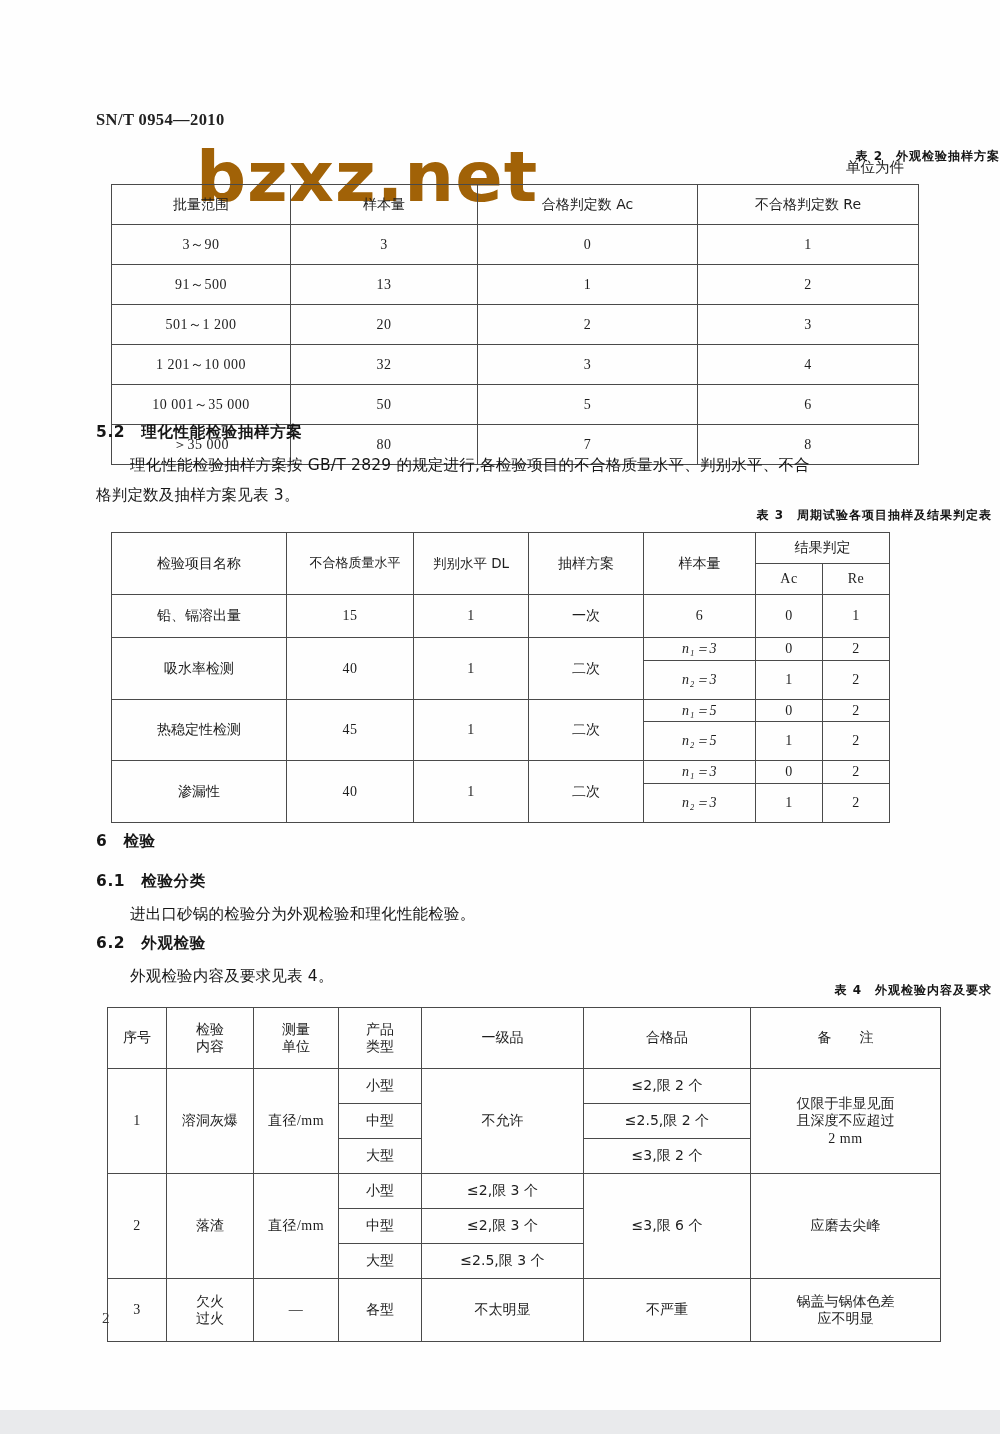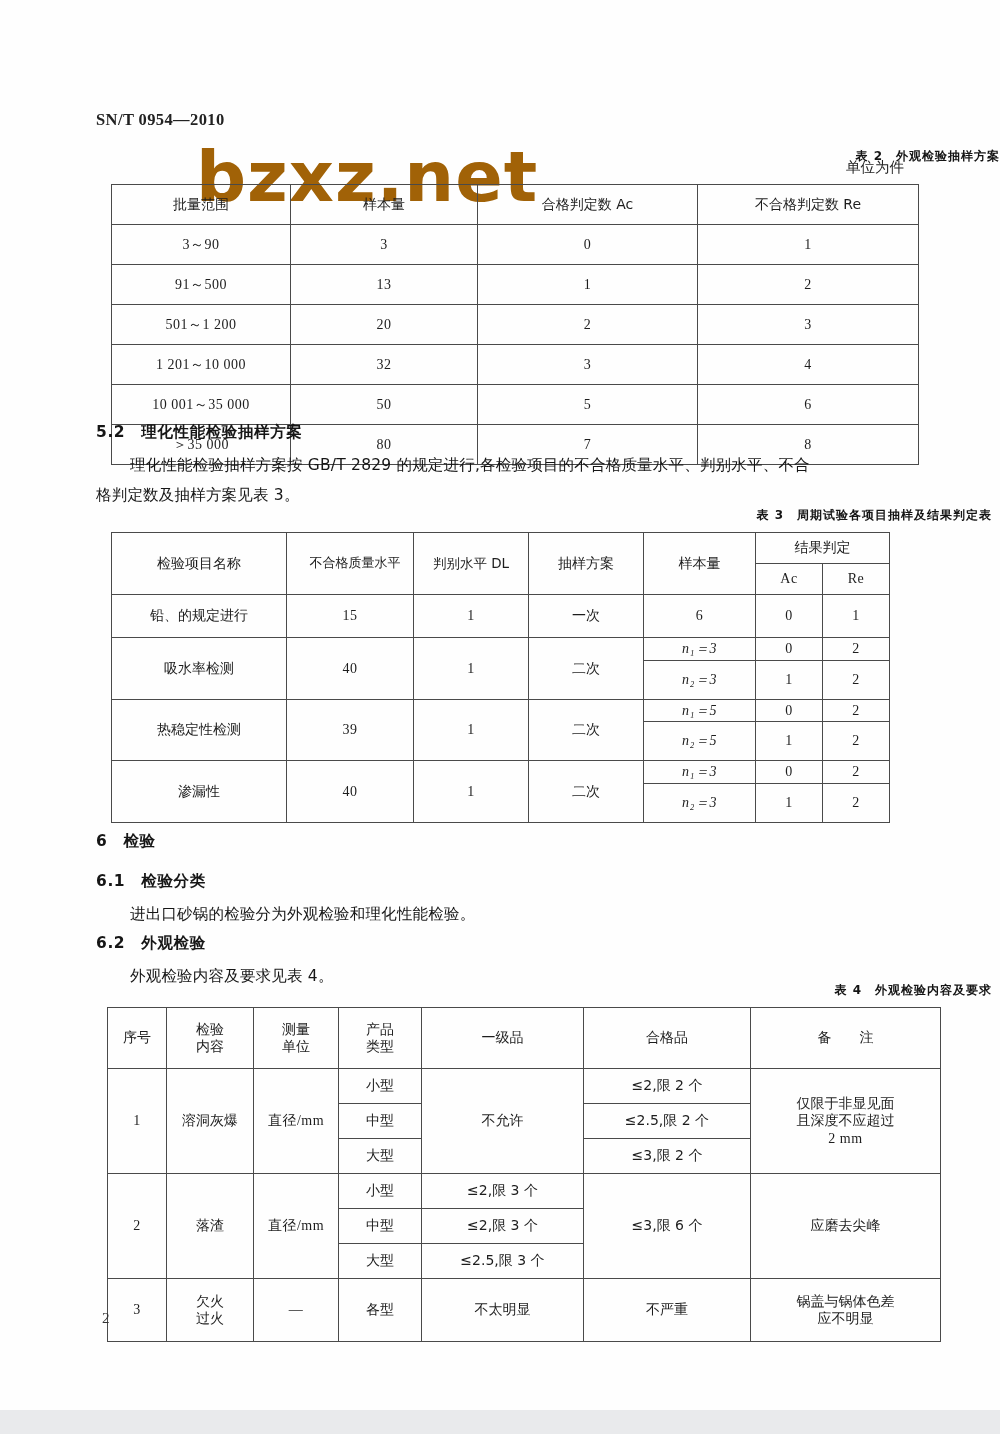--- a/index.html
+++ b/index.html
@@ -234,21 +234,21 @@
           <td class="c4 cn" rowspan="2">抽样方案</td>
           <td class="c5 cn" rowspan="2">样本量</td>
           <td class="cn h" colspan="2">结果判定</td>
         </tr>
         <tr>
           <td class="c6 num h">Ac</td>
           <td class="c7 num h">Re</td>
         </tr>
 
         <tr>
-          <td class="cn" style="height:38px;">铅、的规定进行</td>
+          <td class="cn" style="height:38px;">铅、镉溶出量</td>
           <td class="num">15</td>
           <td class="num">1</td>
           <td class="cn">一次</td>
           <td class="num">6</td>
           <td class="num">0</td>
           <td class="num">1</td>
         </tr>
 
         <tr>
           <td class="cn" rowspan="2" style="height:34px;">吸水率检测</td>
@@ -260,21 +260,21 @@
           <td class="num">2</td>
         </tr>
         <tr>
           <td class="num italic-n" style="height:34px;">n₂＝3</td>
           <td class="num">1</td>
           <td class="num">2</td>
         </tr>
 
         <tr>
           <td class="cn" rowspan="2" style="height:34px;">热稳定性检测</td>
-          <td class="num" rowspan="2">39</td>
+          <td class="num" rowspan="2">45</td>
           <td class="num" rowspan="2">1</td>
           <td class="cn" rowspan="2">二次</td>
           <td class="num italic-n">n₁＝5</td>
           <td class="num">0</td>
           <td class="num">2</td>
         </tr>
         <tr>
           <td class="num italic-n" style="height:34px;">n₂＝5</td>
           <td class="num">1</td>
           <td class="num">2</td>

